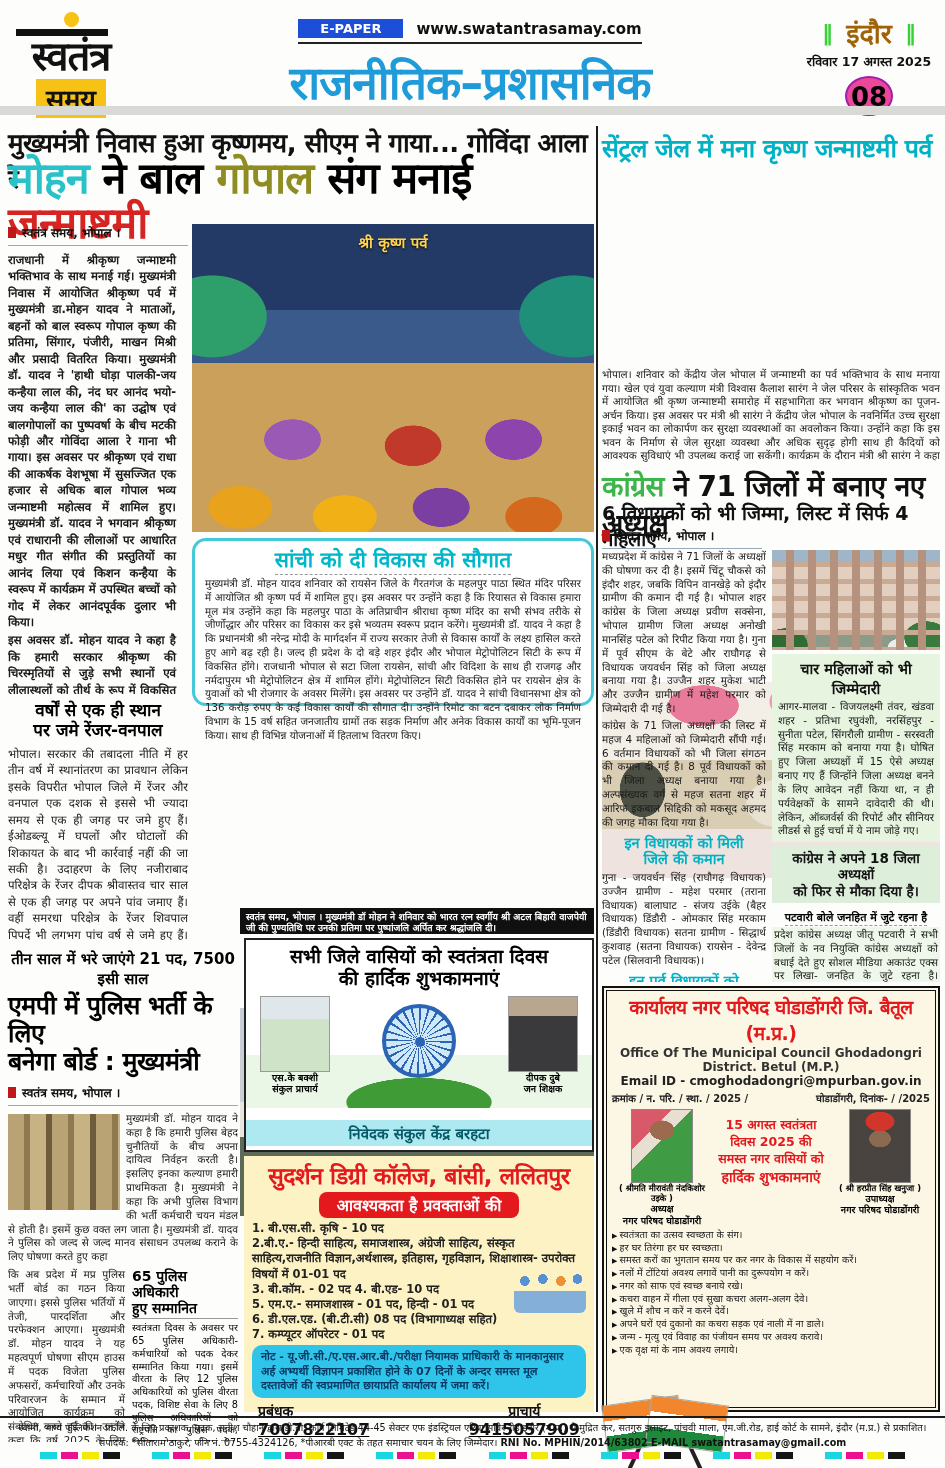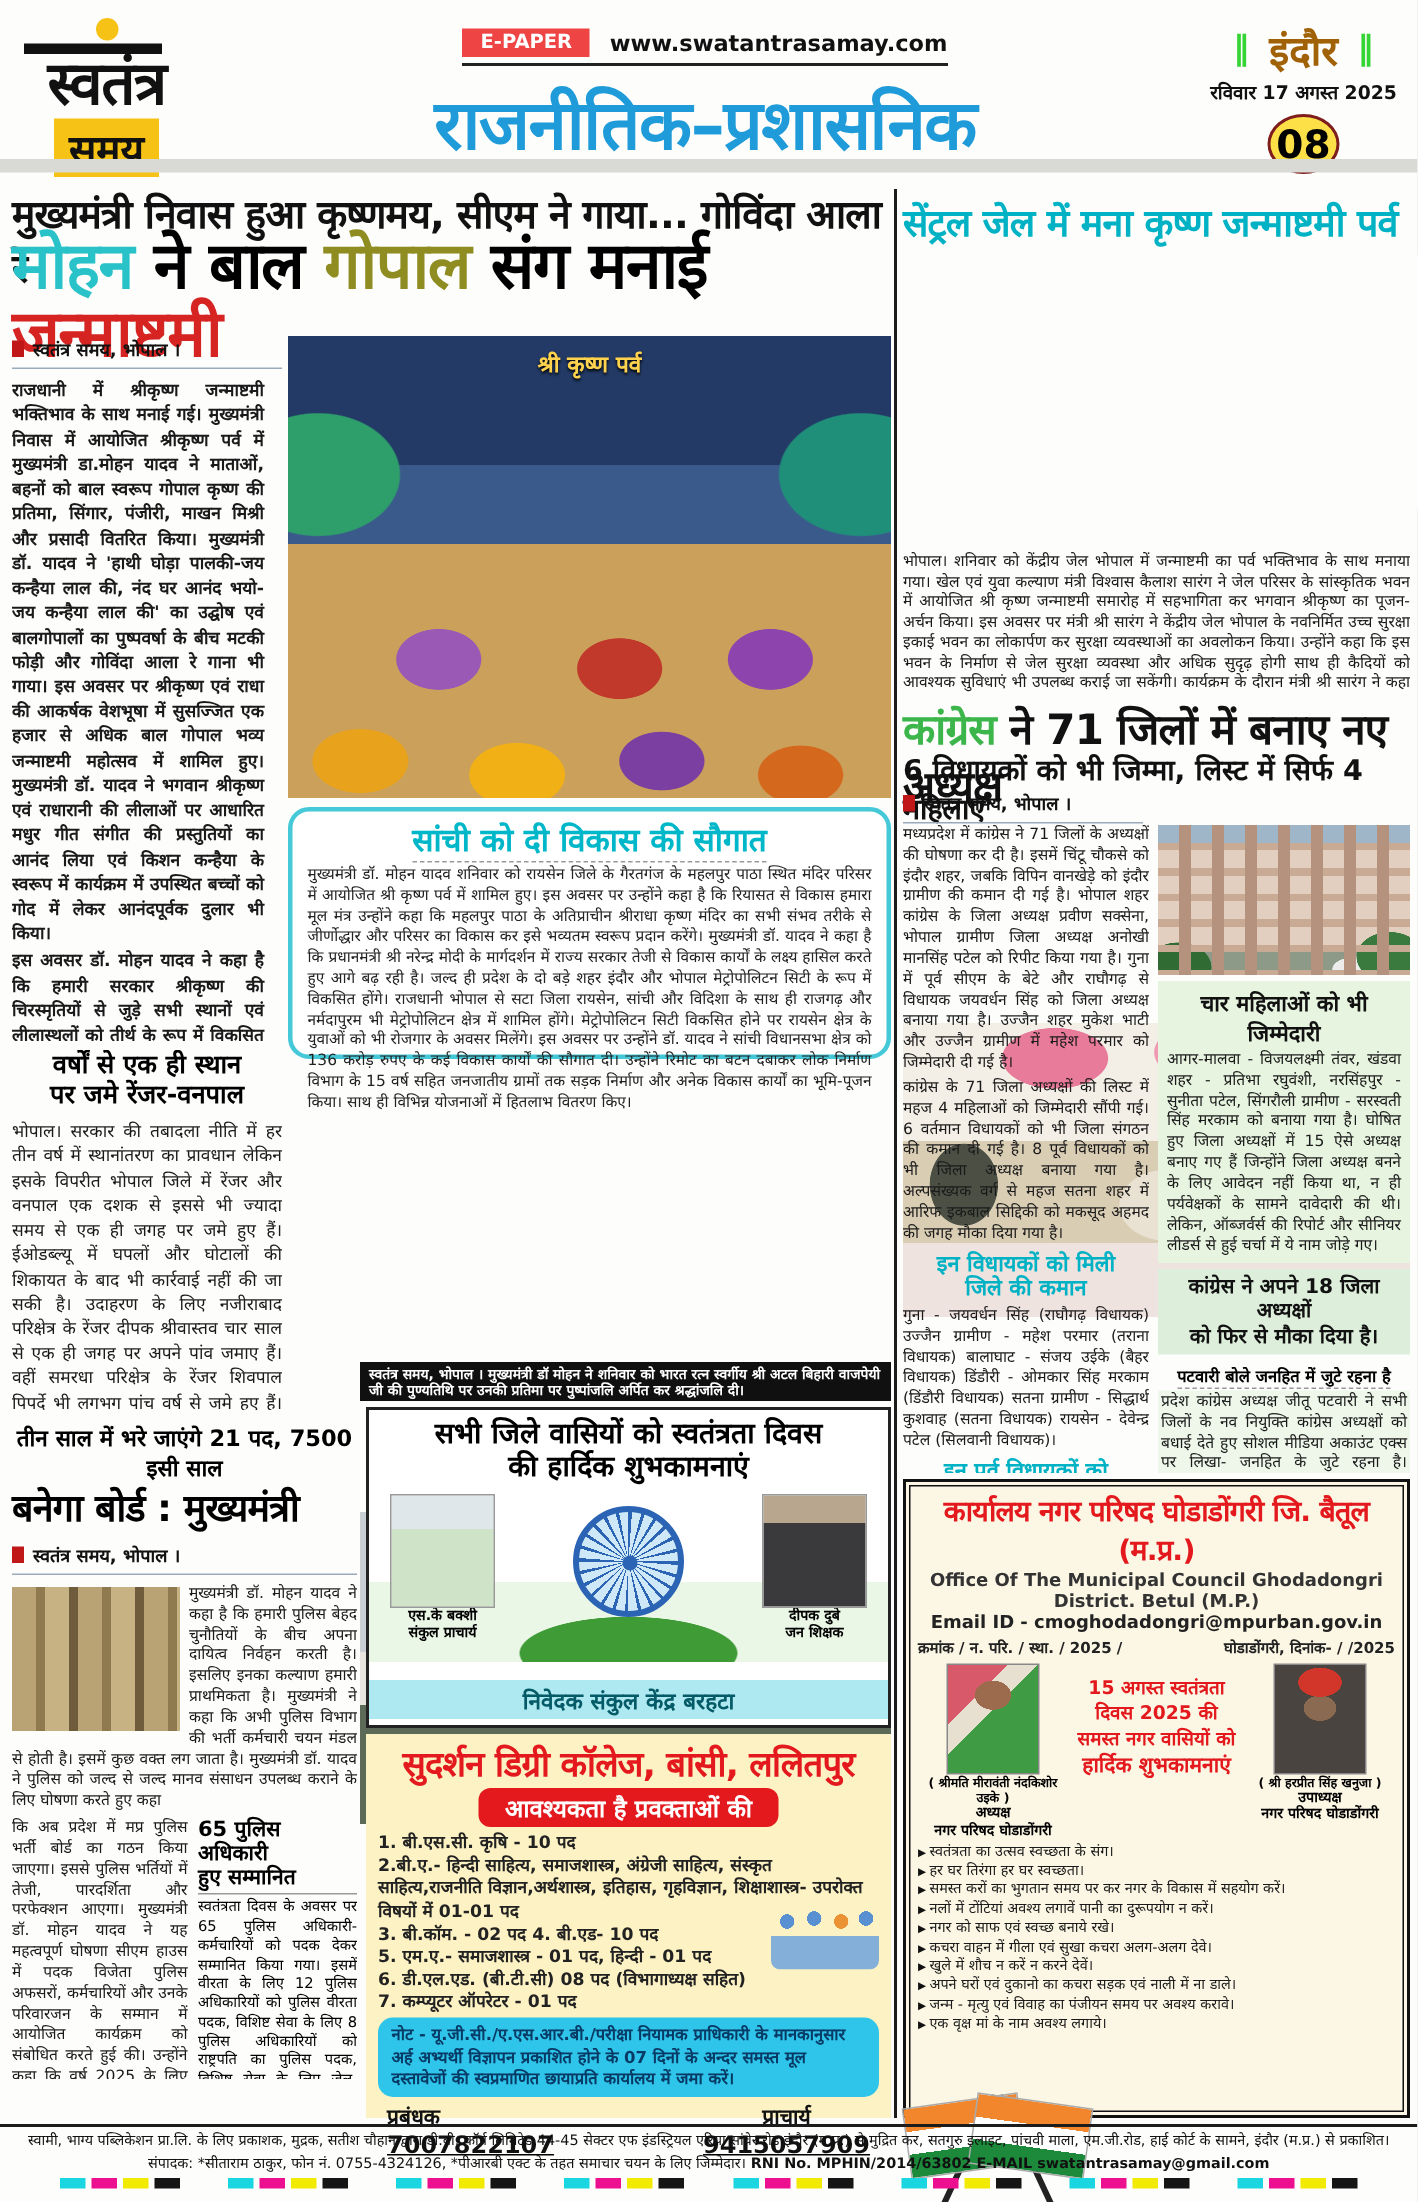--- a/index.html
+++ b/index.html
@@ -10,28 +10,28 @@
   .b{font-weight:bold;}
   .just{text-align:justify;}
   .cen{text-align:center;}
   .hidden-ov{overflow:hidden;}
 
   
   .logo-bar{width:92px;height:7px;background:#111;}
   .logo-dot{width:15px;height:15px;border-radius:50%;background:#f6c215;margin:0 auto 2px auto;}
   .logo-main{font-size:40px;font-weight:bold;color:#111;line-height:1.02;letter-spacing:-1px;}
   .logo-sub{display:inline-block;background:#f6c215;color:#111;font-size:27px;font-weight:bold;padding:1px 10px;margin-top:2px;}
-  .epaper-badge{display:inline-block;background:#ef4444;color:#fff;font-size:13px;font-weight:bold;padding:2px 12px;vertical-align:middle;}
+  .epaper-badge{display:inline-block;background:#1d4ed8;color:#fff;font-size:13px;font-weight:bold;padding:2px 22px;vertical-align:middle;}
   .site-url{font-size:15px;font-weight:bold;color:#111;vertical-align:middle;margin-left:8px;}
   .head-rule{border-bottom:2px solid #222;padding-bottom:4px;display:inline-block;}
   .section-title{font-size:46px;font-weight:bold;color:#1e9bd8;letter-spacing:-1px;margin-top:6px;}
   .city-bars{color:#35d435;font-size:22px;font-weight:bold;vertical-align:middle;}
   .city-name{font-size:27px;font-weight:bold;color:#a16207;margin:0 8px;vertical-align:middle;}
   .date-line{font-size:12.5px;font-weight:bold;color:#111;margin-top:2px;}
-  .page-oval{width:48px;height:40px;border:2px solid #7f1d1d;border-radius:50%;font-size:26px;line-height:38px;margin:6px auto 0 auto;background:#fde047;}
+  .page-oval{width:48px;height:40px;border:2px solid #a21caf;border-radius:50%;font-size:26px;line-height:38px;margin:6px auto 0 auto;background:#ec4899;}
   .gray-band{background:#d9d9d6;}
 
   
   .kicker{font-size:26px;font-weight:bold;color:#111;letter-spacing:-0.5px;}
   .mainhl{font-size:43px;font-weight:bold;letter-spacing:-1px;line-height:1.05;}
   .hl-cyan{color:#29c2c9;}
   .hl-olive{color:#8f8d22;}
   .hl-red{color:#d62422;}
   .byline-row{font-size:12px;font-weight:bold;color:#111;border-bottom:1px solid #9ab;padding-bottom:4px;}
   .byline-sq{display:inline-block;width:8px;height:11px;background:#c01818;margin-right:6px;vertical-align:-1px;}
@@ -177,20 +177,21 @@
       radial-gradient(26px 20px at 22% 42%,#f2c21a 0 60%,transparent 61%),
       radial-gradient(80px 50px at 15% 90%,#d2452c 0 45%,transparent 46%),
       radial-gradient(80px 50px at 45% 92%,#e7822a 0 45%,transparent 46%),
       radial-gradient(80px 50px at 75% 92%,#7d4a8f 0 45%,transparent 46%),
       linear-gradient(#c9cfd4 0 45%,#e7e5de 45% 62%,#5d6a58 62% 100%);"></div>
   <div class="abs caption-bar" style="left:240px;top:908px;width:354px;height:26px;">स्वतंत्र समय, भोपाल । मुख्यमंत्री डॉ मोहन ने शनिवार को भारत रत्न स्वर्गीय श्री अटल बिहारी वाजपेयी जी की पुण्यतिथि पर उनकी प्रतिमा पर पुष्पांजलि अर्पित कर श्रद्धांजलि दी।</div>
 
   <div class="abs" style="left:8px;top:948px;width:230px;">
     <div class="b cen" style="font-size:15px;">तीन साल में भरे जाएंगे 21 पद, 7500 इसी साल</div>
     <div class="b" style="font-size:25px;line-height:1.12;margin-top:4px;letter-spacing:-0.5px;">
+      <div>एमपी में पुलिस भर्ती के लिए</div>
       <div>बनेगा बोर्ड : मुख्यमंत्री</div>
     </div>
     <div class="byline-row" style="margin-top:8px;">
       <span class="byline-sq"></span><span>स्वतंत्र समय, भोपाल ।</span>
     </div>
     <div class="hidden-ov" style="height:330px;margin-top:6px;">
       <div class="small-body just">
         <span class="photo" style="float:left;width:112px;height:96px;margin:2px 6px 2px 0;display:block;background:
           repeating-linear-gradient(90deg,#b9a273 0 16px,#8f7a50 16px 22px,#c7b284 22px 38px,#6e5c3d 38px 44px),
           linear-gradient(#cdbd97,#8a7a55);"></span>

